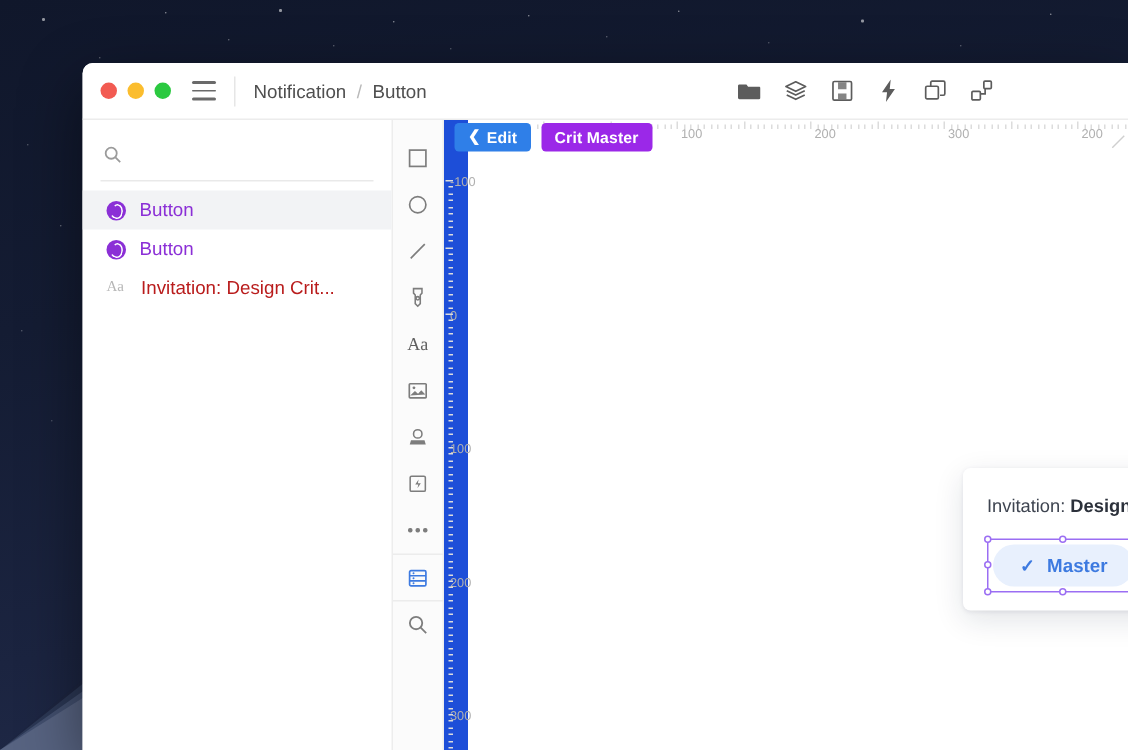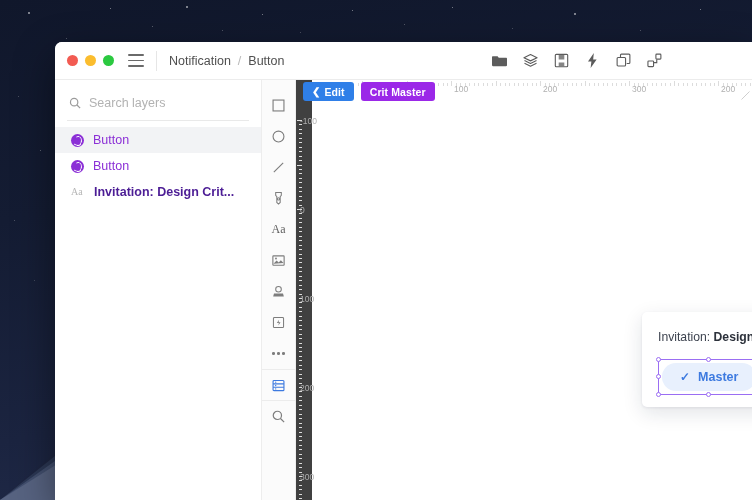--- a/index.html
+++ b/index.html
@@ -178,21 +178,21 @@
     align-items: center;
     gap: 9px;
     padding: 0 12px 0 16px;
     font-size: 12.5px;
     cursor: pointer;
   }
   .layer-row.selected { background: #f2f3f5; }
   .layer-row .lbl { white-space: nowrap; overflow: hidden; text-overflow: ellipsis; }
   .layer-row.component .lbl { color: #8b2fd6; }
   .layer-row.text .lbl,
-  .layer-row.shape .lbl { color: #4c1d95; font-weight: bold; }
+  .layer-row.shape .lbl { color: #b91c1c; }
 
   .ic-comp {
     width: 13px; height: 13px; border-radius: 50%;
     background: #8b2fd6;
     flex: 0 0 auto;
     position: relative;
   }
   .ic-comp::before {
     content: "";
     position: absolute;
@@ -259,21 +259,21 @@
   #ruler-h {
     position: absolute;
     top: 0; left: 0; right: 0;
     height: 16px;
     background: #ffffff;
   }
   #ruler-v {
     position: absolute;
     top: 0; left: 0; bottom: 0;
     width: 16px;
-    background: #404040;
+    background: #1d4ed8;
   }
   .tickmark { position: absolute; background: #dcdcdc; }
   .rlabel {
     position: absolute;
     font-size: 8.5px;
     color: #b0b0b0;
     white-space: nowrap;
   }
   .rlabel.h { top: 4px; }
   .rlabel.v { left: 4px; }
@@ -479,21 +479,20 @@
 
       <div id="layers-panel">
 
         <div id="search-row">
           <span class="mag">
             <svg viewBox="0 0 14 14" fill="none" stroke="currentColor" stroke-width="1.4">
               <circle cx="6" cy="6" r="4.3"></circle>
                 <path d="M9.3 9.3 13 13"></path>
             </svg>
           </span>
-          <input id="search-input" type="text" placeholder="Search layers" style="">
         </div>
         <div id="search-underline"></div>
 
         <div class="layer-row component selected">
           <span class="ic-comp"></span>
           <span class="lbl">Button</span>
         </div>
 
         <div class="layer-row component">
           <span class="ic-comp"></span>

